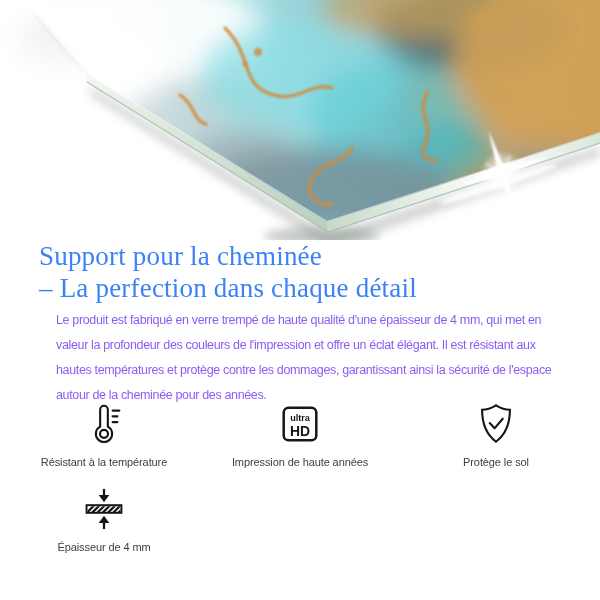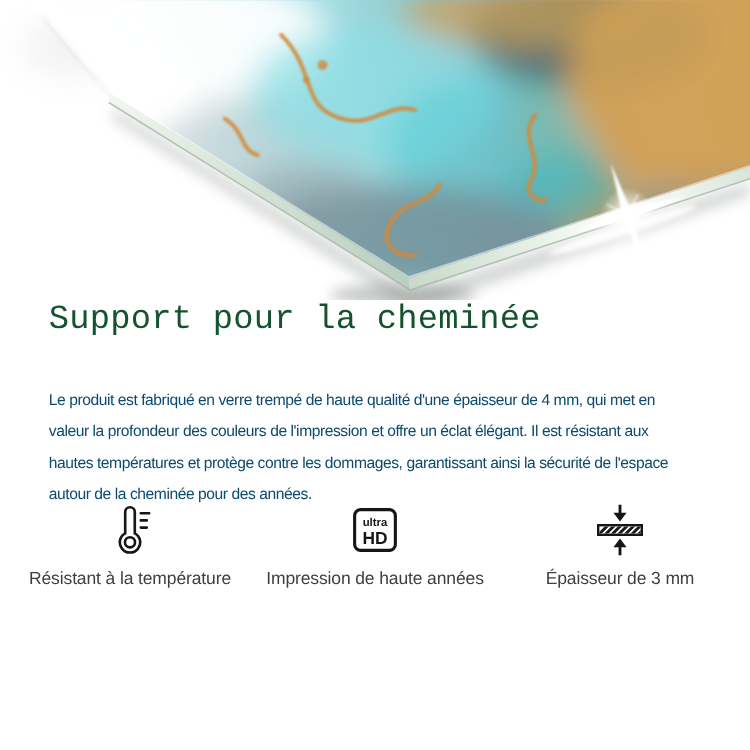--- a/index.html
+++ b/index.html
@@ -5,37 +5,37 @@
   html,body{margin:0;padding:0;}
   body{
     width:600px;height:600px;position:relative;overflow:hidden;
     background:#ffffff;
     font-family:"Liberation Sans","DejaVu Sans",sans-serif;
   }
   .hero{position:absolute;left:0;top:0;width:600px;height:240px;}
   .hero svg{display:block;}
   .page-title{
     position:absolute;left:39px;top:240px;
-    font-family:Liberation Mono, monospace;
-    font-size:27px;line-height:32px;font-weight:400;color:#14532d;
+    font-family:Liberation Serif, serif;
+    font-size:27px;line-height:32px;font-weight:400;color:#3b82f6;
     letter-spacing:0.2px;
   }
   .description{
-    position:absolute;left:39px;top:308px;
-    font-size:12.5px;line-height:25px;color:#0c4a6e;
+    position:absolute;left:56px;top:308px;
+    font-size:12.5px;line-height:25px;color:#8b5cf6;
     letter-spacing:-0.35px;white-space:pre;
   }
   .features{
     position:absolute;left:6px;top:399px;width:588px;
     display:grid;grid-template-columns:repeat(3,196px);row-gap:16px;
   }
   .feature{display:flex;flex-direction:column;align-items:center;}
   .icon-box{height:50px;display:flex;align-items:center;justify-content:center;}
   .feature-label{
-    margin-top:7px;font-size:14px;line-height:12px;color:#3e3e3e;
+    margin-top:7px;font-size:11px;line-height:12px;color:#3e3e3e;
     letter-spacing:-0.1px;text-align:right;
   }
   svg text{font-family:"Liberation Sans","DejaVu Sans",sans-serif;}
 </style>
 </head>
 <body>
 
 <div class="hero">
   <svg width="600" height="240" viewBox="0 0 600 240">
     <defs>
@@ -127,20 +127,21 @@
       <circle cx="502" cy="172" r="22" fill="url(#glow)"></circle>
       <polygon points="502,128 506,172 502,214 498,172" fill="#ffffff" filter="url(#b1)"></polygon>
       <polygon points="458,172 502,167 552,172 502,177" fill="#ffffff" filter="url(#b1)"></polygon>
       <path d="M489,159 L515,185 M515,159 L489,185" stroke="#ffffff" stroke-width="1.4" opacity="0.75" filter="url(#b1)"></path>
     </g>
   </svg>
 </div>
 
 <h1 class="page-title" style="margin:0">
   <div>Support pour la cheminée</div>
+  <div>– La perfection dans chaque détail</div>
 </h1>
 
 <p class="description" style="margin:0">Le produit est fabriqué en verre trempé de haute qualité d'une épaisseur de 4 mm, qui met en
 valeur la profondeur des couleurs de l'impression et offre un éclat élégant. Il est résistant aux
 hautes températures et protège contre les dommages, garantissant ainsi la sécurité de l'espace
 autour de la cheminée pour des années.</p>
 
 <div class="features">
 
   <div class="feature">
@@ -158,20 +159,29 @@
     <div class="icon-box">
       <svg width="46" height="46" viewBox="0 0 48 48">
         <rect x="7" y="7" width="34" height="34" rx="5" fill="none" stroke="#161616" stroke-width="2.6"></rect>
         <text x="24" y="21" text-anchor="middle" font-size="9.5" font-weight="700" fill="#161616">ultra</text>
         <text x="24" y="36" text-anchor="middle" font-size="14.5" font-weight="800" fill="#161616">HD</text>
       </svg>
     </div>
     <div class="feature-label">Impression de haute années</div>
   </div>
 
+  <div class="feature">
+    <div class="icon-box">
+      <svg width="46" height="46" viewBox="0 0 48 48" fill="none" stroke="#161616" stroke-width="2.2">
+        <path d="M24,4.5 C29,7.6 34,9.2 38.5,9.2 C38.5,21 35.5,34 24,42.5 C12.5,34 9.5,21 9.5,9.2 C14,9.2 19,7.6 24,4.5 Z"></path>
+        <path d="M17.5,23 L22.5,28.5 L31,18.5" stroke-linecap="round" stroke-linejoin="round"></path>
+      </svg>
+    </div>
+    <div class="feature-label">Protège le sol</div>
+  </div>
 
 
 
   <div class="feature">
     <div class="icon-box">
       <svg width="46" height="46" viewBox="0 0 48 48">
         <defs>
             <clipPath id="barClip">
               <rect x="6.8" y="21" width="34.4" height="6"></rect>
             </clipPath>
@@ -185,16 +195,16 @@
           <line x1="16" y1="29" x2="25" y2="20"></line>
           <line x1="21.5" y1="29" x2="30.5" y2="20"></line>
           <line x1="27" y1="29" x2="36" y2="20"></line>
           <line x1="32.5" y1="29" x2="41.5" y2="20"></line>
           <line x1="38" y1="29" x2="47" y2="20"></line>
         </g>
         <polygon points="18.5,38.5 29.5,38.5 24,31" fill="#161616"></polygon>
         <line x1="24" y1="38" x2="24" y2="45" stroke="#161616" stroke-width="2.4"></line>
       </svg>
     </div>
-    <div class="feature-label">Épaisseur de 3 mm</div>
+    <div class="feature-label">Épaisseur de 4 mm</div>
   </div>
 
 </div>
 
 </body></html>

